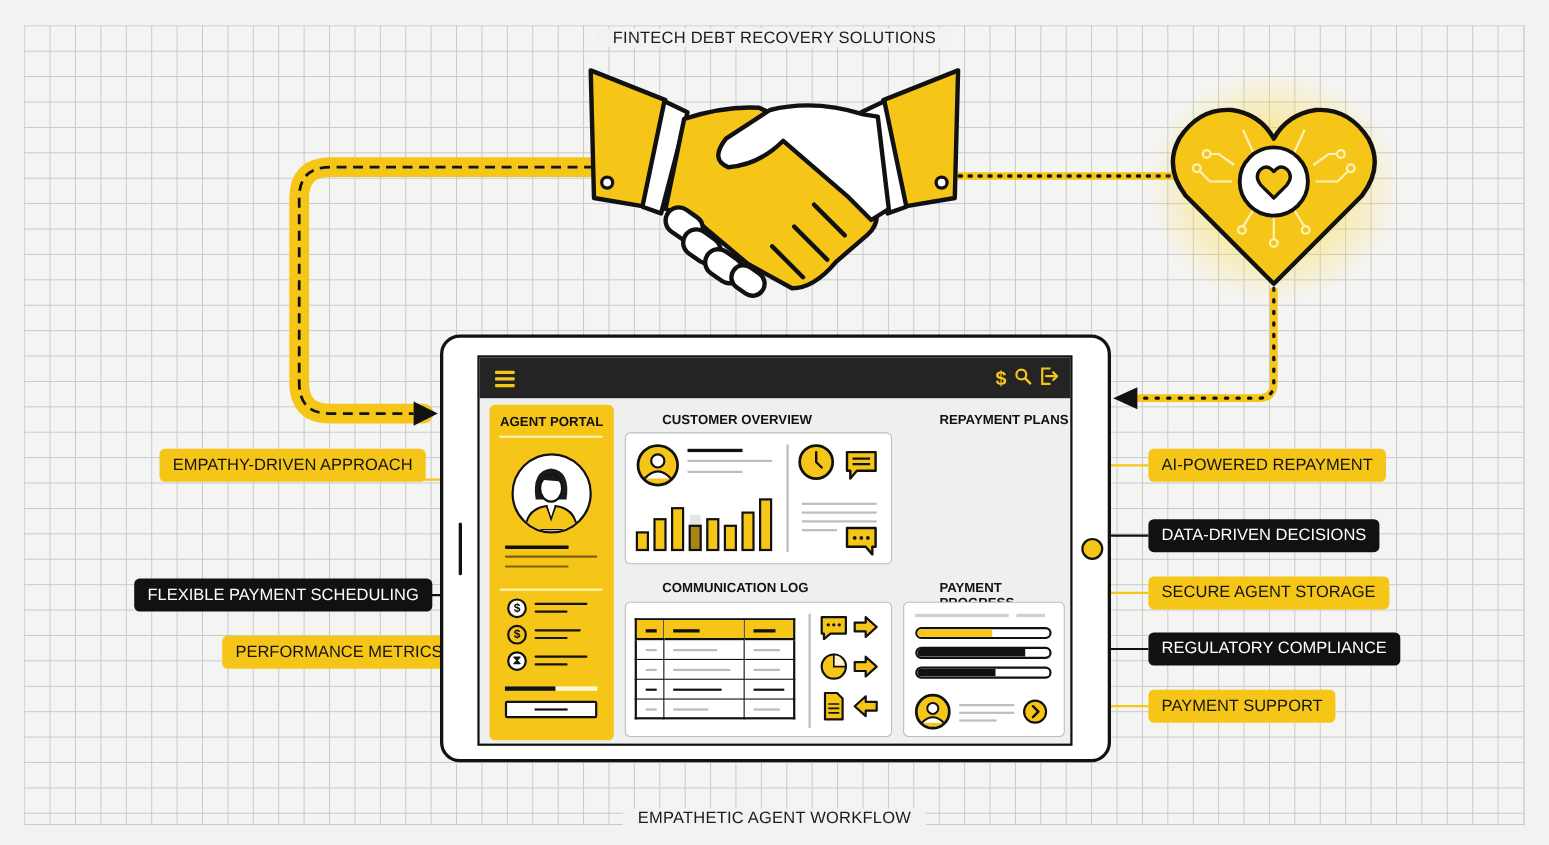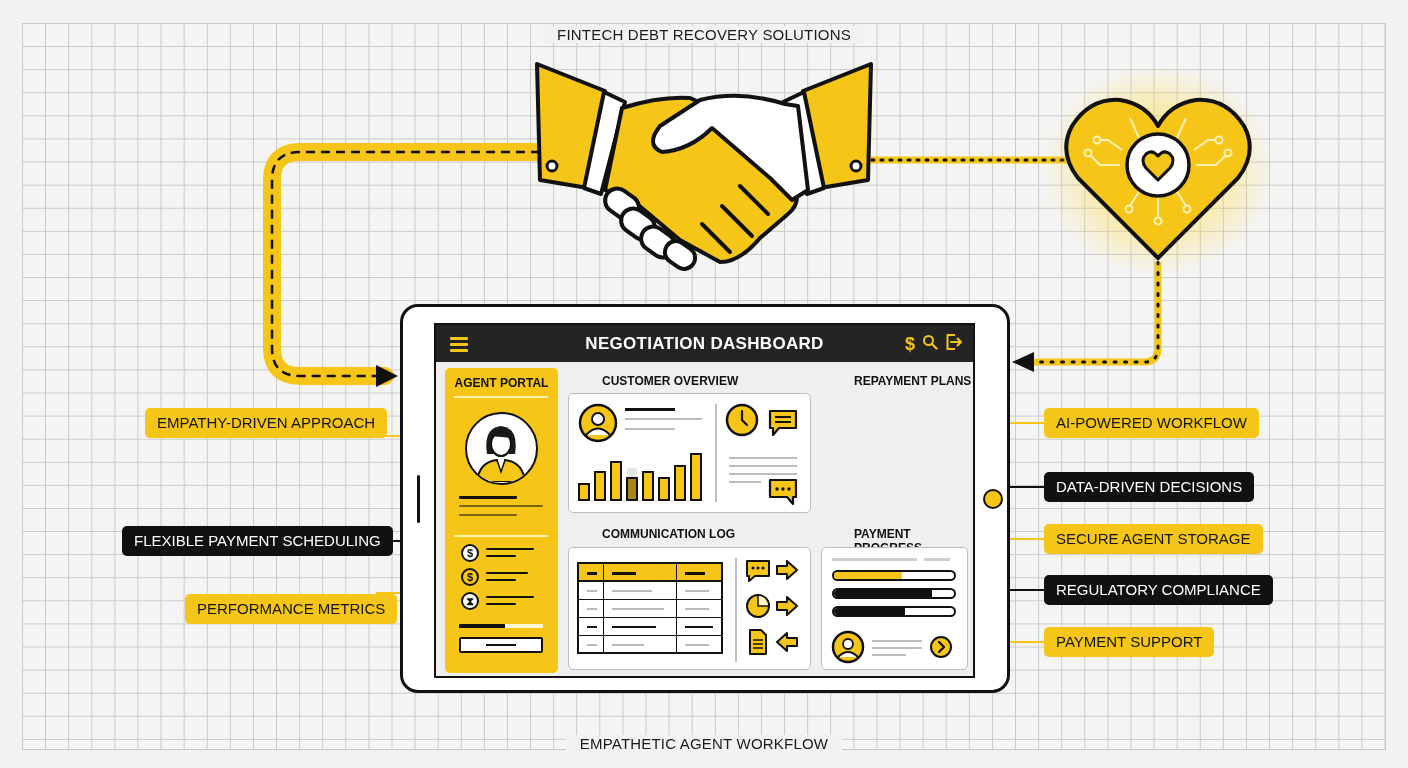--- a/index.html
+++ b/index.html
@@ -213,40 +213,39 @@
     <circle cx="786" cy="550" r="4" fill="#f5c518"></circle>
     <line x1="963" y1="590" x2="1044" y2="590" stroke="#111"></line>
     <circle cx="963" cy="590" r="4" fill="#111"></circle>
     <line x1="959" y1="642" x2="1044" y2="642" stroke="#f5c518"></line>
     <circle cx="959" cy="642" r="4" fill="#f5c518"></circle>
   </g>
 </svg>
 
 <div class="tag y" style="left:145px; top:408px;">EMPATHY-DRIVEN APPROACH</div>
 <div class="tag k" style="left:122px; top:526px;">FLEXIBLE PAYMENT SCHEDULING</div>
-<div class="tag y" style="left:185px; top:578px;margin-top:16px;">PERFORMANCE METRICS</div>
-
-<div class="tag y" style="left:1044px; top:408px;">AI-POWERED WORKFLOW</div>
+<div class="tag y" style="left:202px; top:578px;">PERFORMANCE METRICS</div>
+
+<div class="tag y" style="left:1044px; top:408px;">AI-POWERED REPAYMENT</div>
 <div class="tag k" style="left:1044px; top:472px;text-align:center;">DATA-DRIVEN DECISIONS</div>
 <div class="tag y" style="left:1044px; top:524px;">SECURE AGENT STORAGE</div>
 <div class="tag k" style="left:1044px; top:575px;">REGULATORY COMPLIANCE</div>
 <div class="tag y" style="left:1044px; top:627px;">PAYMENT SUPPORT</div>
 
 <div class="tablet">
   <div class="side-btn"></div>
   <div class="home-dot"></div>
 
   <div class="screen">
     <div class="topbar">
       <div class="hamburger">
           <i></i>
           <i></i>
           <i></i>
         </div>
-      <span class="title">NEGOTIATION DASHBOARD</span>
       <div class="top-icons">
         <span class="ic">$</span>
         <span class="ic">
           <svg width="16" height="16" viewBox="0 0 16 16">
               <circle cx="6.5" cy="6.5" r="4.5" fill="none" stroke="#f5c518" stroke-width="2"></circle>
               <line x1="10" y1="10" x2="14.5" y2="14.5" stroke="#f5c518" stroke-width="2.2" stroke-linecap="round"></line>
             </svg>
         </span>
         <span class="ic">
           <svg width="18" height="18" viewBox="0 0 18 18">

